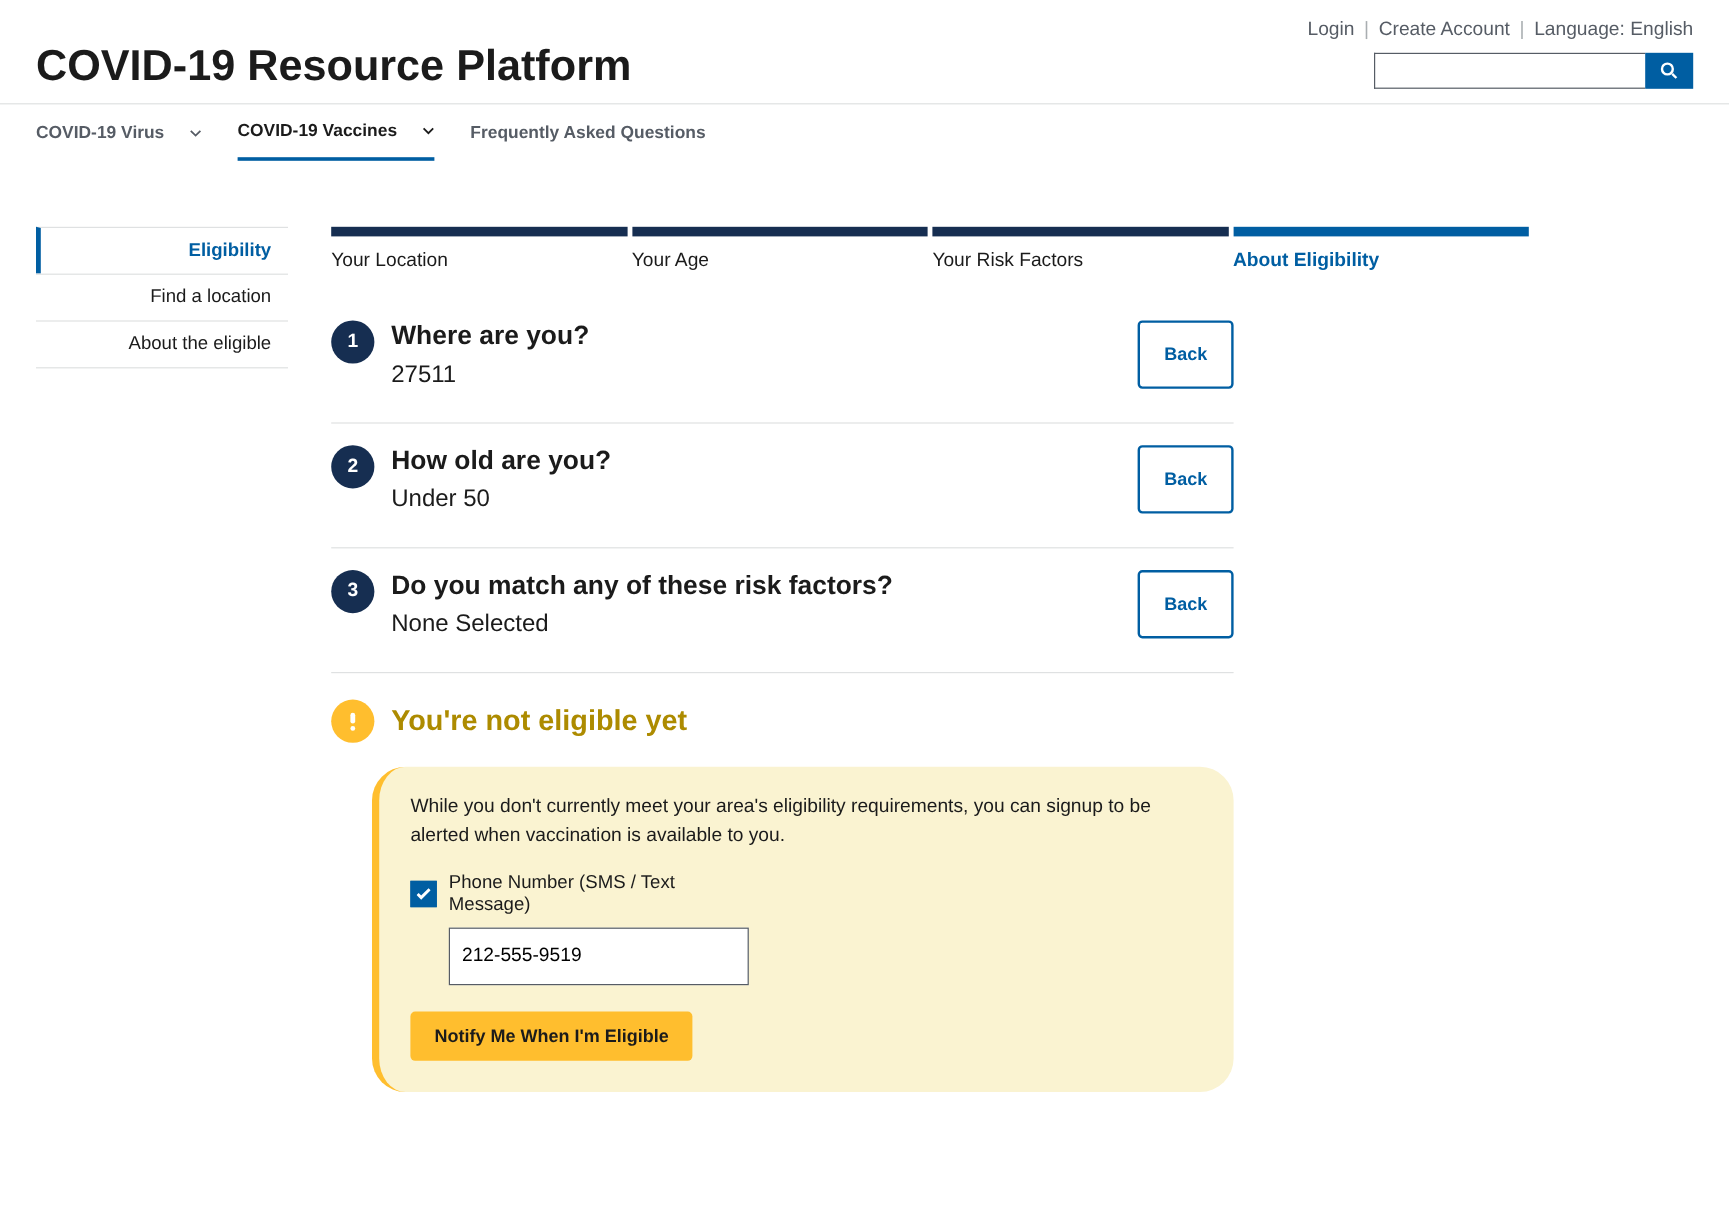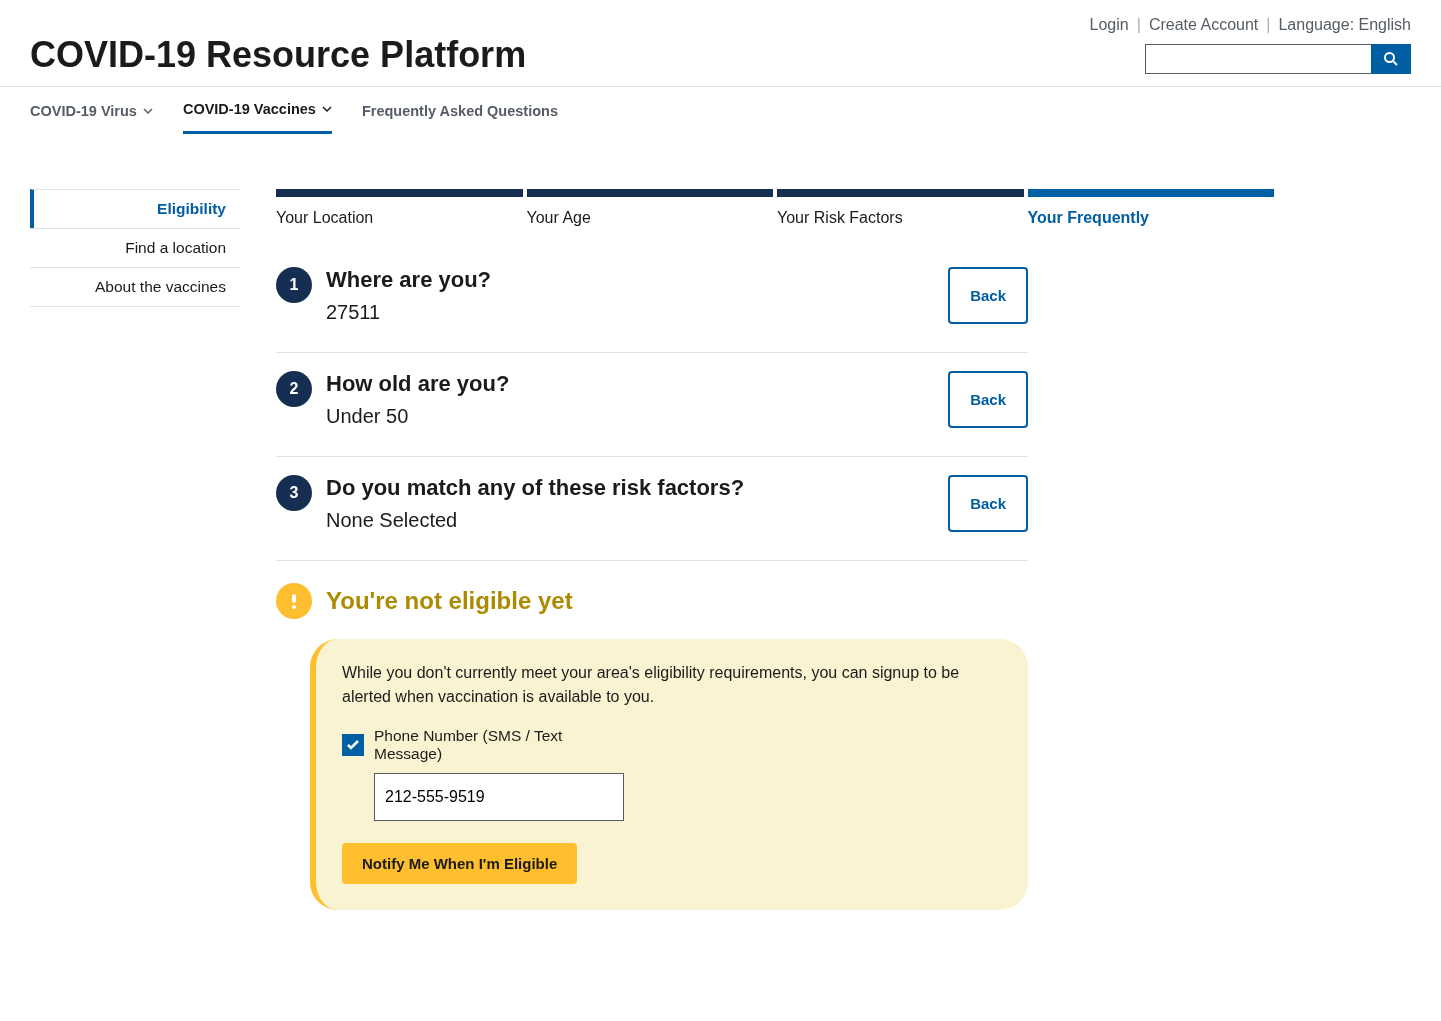--- a/index.html
+++ b/index.html
@@ -11,21 +11,21 @@
     .header-right { display: flex; flex-direction: column; align-items: flex-end; gap: 10px; }
     .header-links { display: flex; align-items: center; gap: 8px; font-size: 16px; color: #565c65; }
     .header-links a { color: #565c65; text-decoration: none; cursor: pointer; }
     .header-links .sep { color: #a9aeb1; }
     .search-wrap { display: flex; }
     .search-input { width: 226px; height: 30px; border: 1px solid #565c65; border-right: none; padding: 4px 8px; font-size: 14px; }
     .search-btn { width: 40px; height: 30px; background: #005ea2; border: none; cursor: pointer; display: flex; align-items: center; justify-content: center; }
     
     .nav { padding: 0 30px; }
     .nav-inner { display: flex; gap: 30px; }
-    .nav-item { padding: 14px 0; font-size: 14.5px; font-weight: 600; color: #565c65; cursor: pointer; display: flex; align-items: center; gap: 6px; }
+    .nav-item { padding: 14px 0; font-size: 14.5px; font-weight: 600; color: #565c65; cursor: pointer; display: flex; align-items: center; gap: 21px; }
     .nav-item.active { color: #1b1b1b; border-bottom: 3px solid #005ea2; }
     .chev { width: 10px; height: 10px; display: inline-block; }
     
     .container { display: flex; padding: 55px 30px 60px; gap: 36px; max-width: 1304px; }
     .sidebar { width: 210px; flex-shrink: 0; }
     .side-item { border-top: 1px solid #dfe1e2; padding: 10px 14px; font-size: 15.5px; cursor: pointer; text-align: right; }
     .side-item:last-child { border-bottom: 1px solid #dfe1e2; }
     .side-item.active { border-left: 4px solid #005ea2; color: #005ea2; font-weight: 700; padding-left: 12px; }
     
     .main { flex: 1; }
@@ -106,39 +106,39 @@
       <div class="nav-item ">
         <span>Frequently Asked Questions</span>
       </div>
     </div>
 </div>
 
 <div class="container">
   <div class="sidebar" id="sidebar">
       <div class="side-item active"><span>Eligibility</span></div>
       <div class="side-item "><span>Find a location</span></div>
-      <div class="side-item "><span>About the vaccines</span></div>
+      <div class="side-item "><span>About the eligible</span></div>
     </div>
   <div class="main">
     <div class="progress" id="progress">
         <div class="prog-step">
           <div class="prog-bar done"></div>
           <div class="prog-label ">Your Location</div>
         </div>
         <div class="prog-step">
           <div class="prog-bar done"></div>
           <div class="prog-label ">Your Age</div>
         </div>
         <div class="prog-step">
           <div class="prog-bar done"></div>
           <div class="prog-label ">Your Risk Factors</div>
         </div>
         <div class="prog-step">
           <div class="prog-bar active"></div>
-          <div class="prog-label active">Your Frequently</div>
+          <div class="prog-label active">About Eligibility</div>
         </div>
       </div>
 
     <div class="main-left">
       <div id="steps">
           <div class="step-row">
     <div class="step-num">1</div>
     <div class="step-body">
       <div class="step-head">
         <div>

